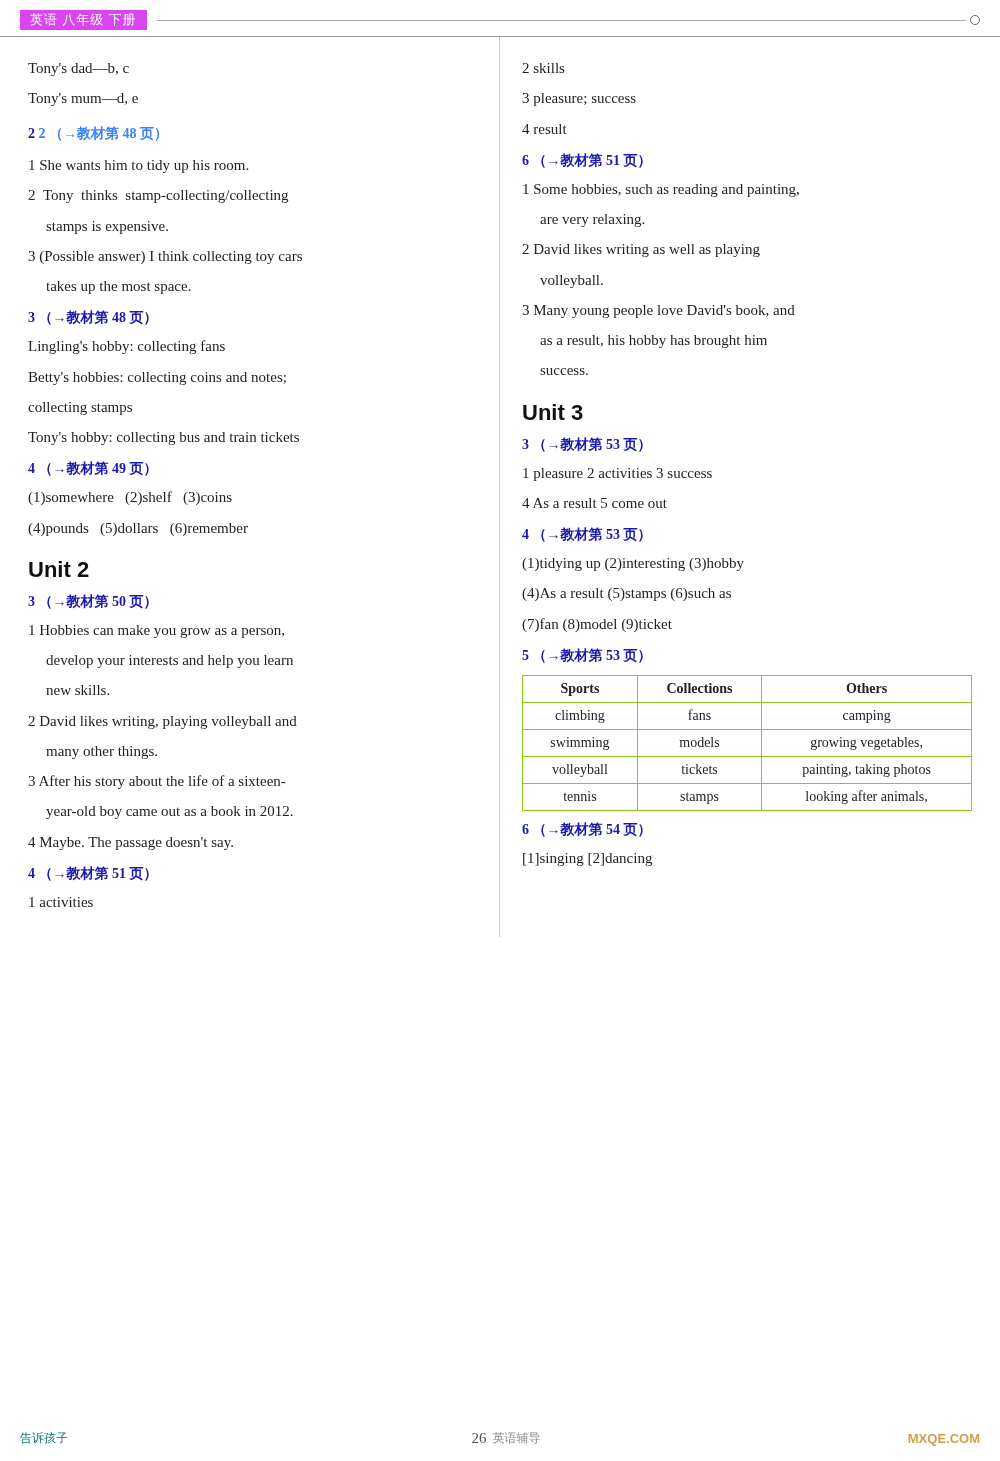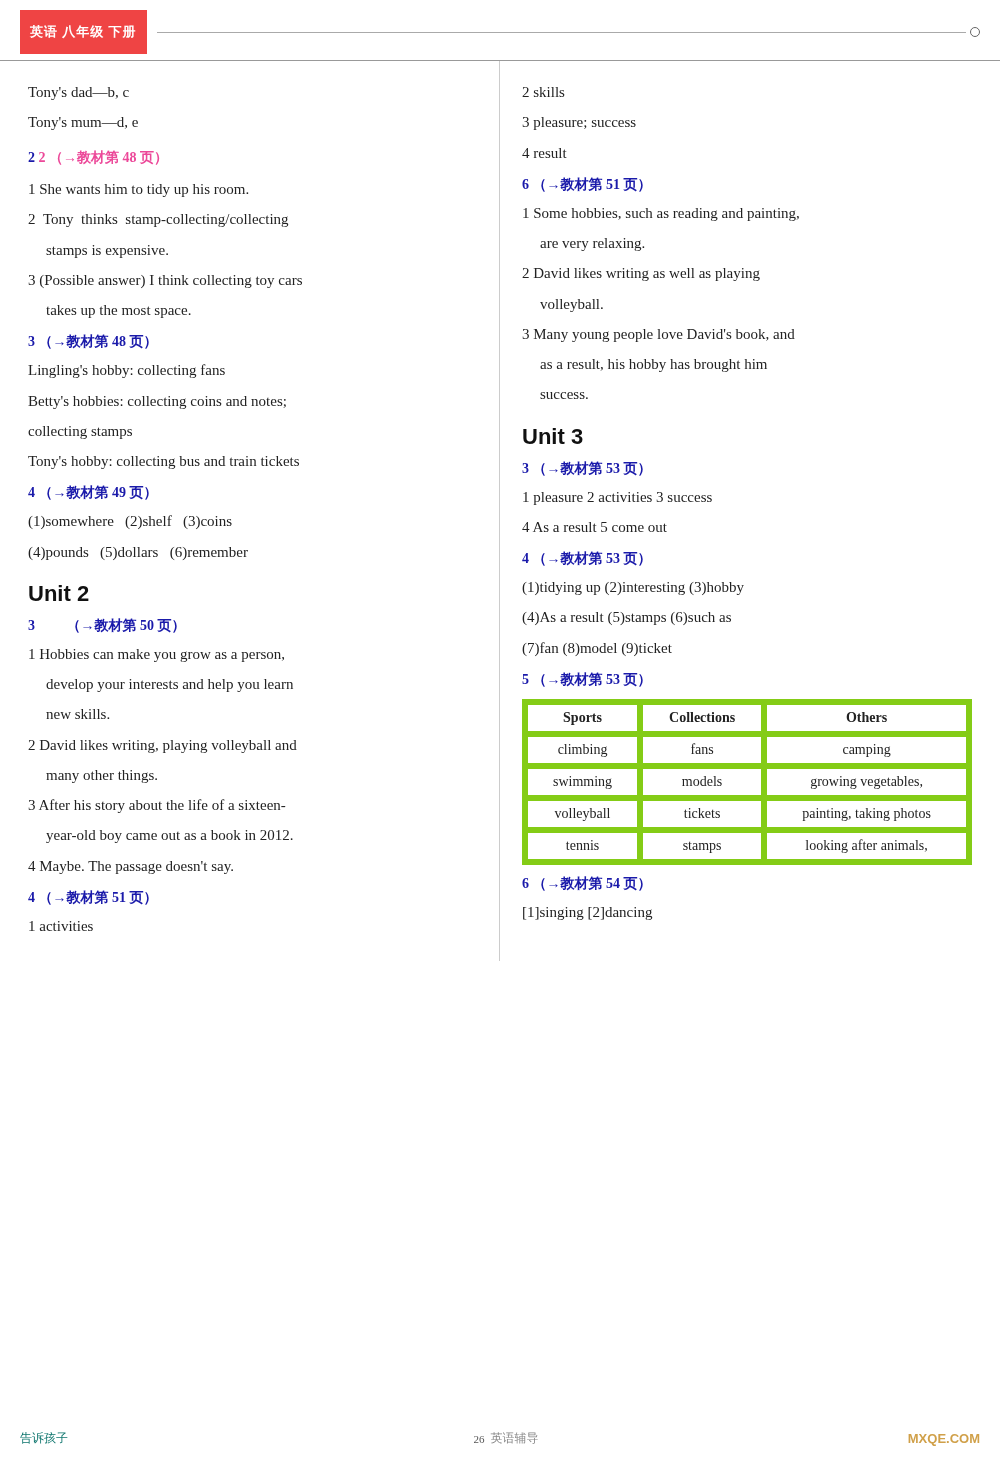--- a/index.html
+++ b/index.html
@@ -22,25 +22,25 @@
     
     .header {
       display: flex;
       align-items: center;
       background: #fff;
       padding: 10px 20px 6px 20px;
       border-bottom: 1px solid #999;
       position: relative;
     }
     .header-tag {
-      background: #ef4444;
+      background: #d946ef;
       color: #fff;
       font-size: 13px;
-      padding: 13px 10px;
-      font-weight: bold;
+      padding: 1px 10px;
+      font-weight: normal;
       letter-spacing: 1px;
     }
     .header-line {
       flex: 1;
       height: 1px;
       background: #aaa;
       margin-left: 10px;
     }
     .header-circle {
       width: 10px;
@@ -88,21 +88,21 @@
       margin: 10px 0 6px 0;
     }
     
     table {
       border-collapse: collapse;
       margin: 10px 0;
       font-size: 14px;
       width: 100%;
     }
     th, td {
-      border: 6px solid #84cc16;
+      border: 1px solid #84cc16;
       padding: 5px 12px;
       text-align: center;
     }
     th {
       font-weight: bold;
       background: #fff;
     }
     td {
       font-weight: normal;
       margin-top: 48px;
@@ -130,21 +130,21 @@
     <div class="header-circle"></div>
   </div>
 
   <div class="columns">
 
     <div class="col-left">
 
       <p>Tony's dad—b, c</p>
       <p>Tony's mum—d, e</p>
 
-      <p class="ref"><span style="font-weight:bold;">2</span> <span style="color:#ec4899;">2 （→教材第 48 页）</span></p>
+      <p class="ref"><span style="font-weight:bold;">2</span> <span style="color:#3b82f6;">2 （→教材第 48 页）</span></p>
 
       <div class="item-block">
         <p>1 She wants him to tidy up his room.</p>
         <p>2&nbsp;&nbsp;Tony&nbsp;&nbsp;thinks&nbsp;&nbsp;stamp-collecting/collecting</p>
         <p class="indent">stamps is expensive.</p>
         <p>3 (Possible answer) I think collecting toy cars</p>
         <p class="indent">takes up the most space.</p>
       </div>
 
       <div class="ref">
@@ -166,21 +166,21 @@
 
       <div class="item-block">
         <p>(1)somewhere &nbsp; (2)shelf &nbsp; (3)coins</p>
         <p>(4)pounds &nbsp; (5)dollars &nbsp; (6)remember</p>
       </div>
 
       <div class="unit-heading">Unit 2</div>
 
       <div class="ref">
         <span style="font-weight:bold;color:#1a1aaa;">3</span>
-        <span style="color:#1a1aaa;margin-left:28px;"> （→教材第 50 页）</span>
+        <span style="color:#1a1aaa;"> （→教材第 50 页）</span>
       </div>
 
       <div class="item-block">
         <p>1 Hobbies can make you grow as a person,</p>
         <p class="indent">develop your interests and help you learn</p>
         <p class="indent">new skills.</p>
         <p>2 David likes writing, playing volleyball and</p>
         <p class="indent">many other things.</p>
         <p>3 After his story about the life of a sixteen-</p>
         <p class="indent">year-old boy came out as a book in 2012.</p>
@@ -283,18 +283,18 @@
       </div>
 
       <p>[1]singing  [2]dancing</p>
 
     </div>
 
   </div>
 
   <div class="footer">
     <span style="position:absolute;left:20px;font-size:12px;color:#0f766e;">告诉孩子</span>
-    <span style="font-size:11px;font-weight:normal;margin-left:12px;">26</span>
+    <span style="font-size:15px;font-weight:normal;margin-left:12px;">26</span>
     <span style="margin-left:6px;font-size:12px;color:#888;">英语辅导</span>
     <span style="position:absolute;right:20px;font-size:13px;color:#c8902a;font-weight:bold;font-family:Arial,sans-serif;opacity:0.85;padding-left:16px;">MXQE.COM</span>
   </div>
 
 </div>
 
 </body></html>

